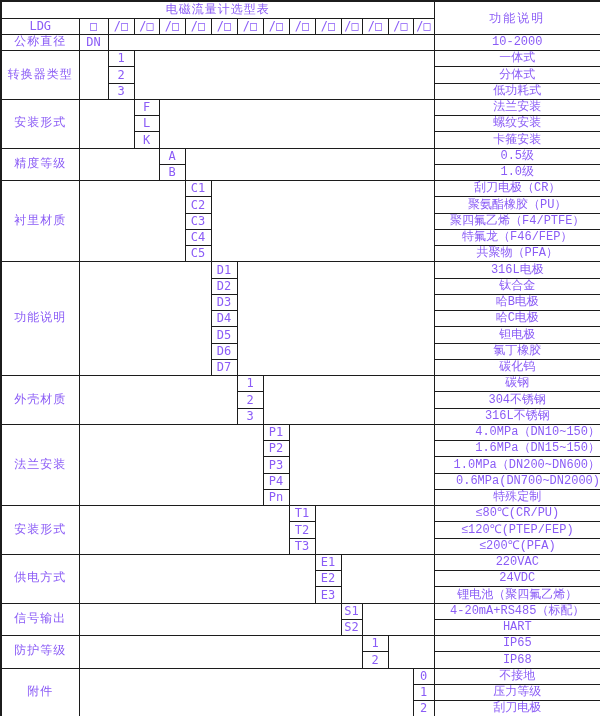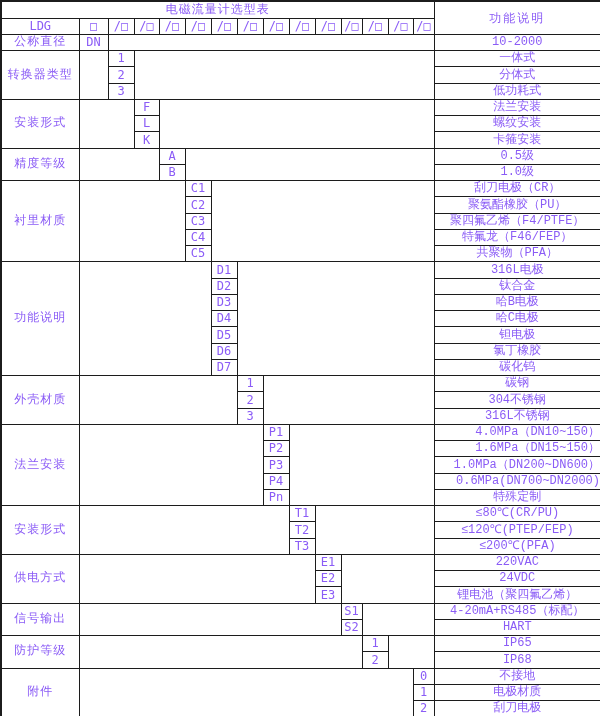--- a/index.html
+++ b/index.html
@@ -273,21 +273,21 @@
           <td class="desc">IP68</td>
         </tr>
         <tr>
           <td class="cat" rowspan="3">附件</td>
           <td rowspan="3" colspan="13"></td>
           <td class="code">0</td>
           <td class="desc">不接地</td>
         </tr>
         <tr>
           <td class="code">1</td>
-          <td class="desc">电极材质</td>
+          <td class="desc">压力等级</td>
         </tr>
         <tr>
           <td class="code">2</td>
           <td class="desc">刮刀电极</td>
         </tr>
       </tbody>
   </table>
 </div>
 
 </body></html>

